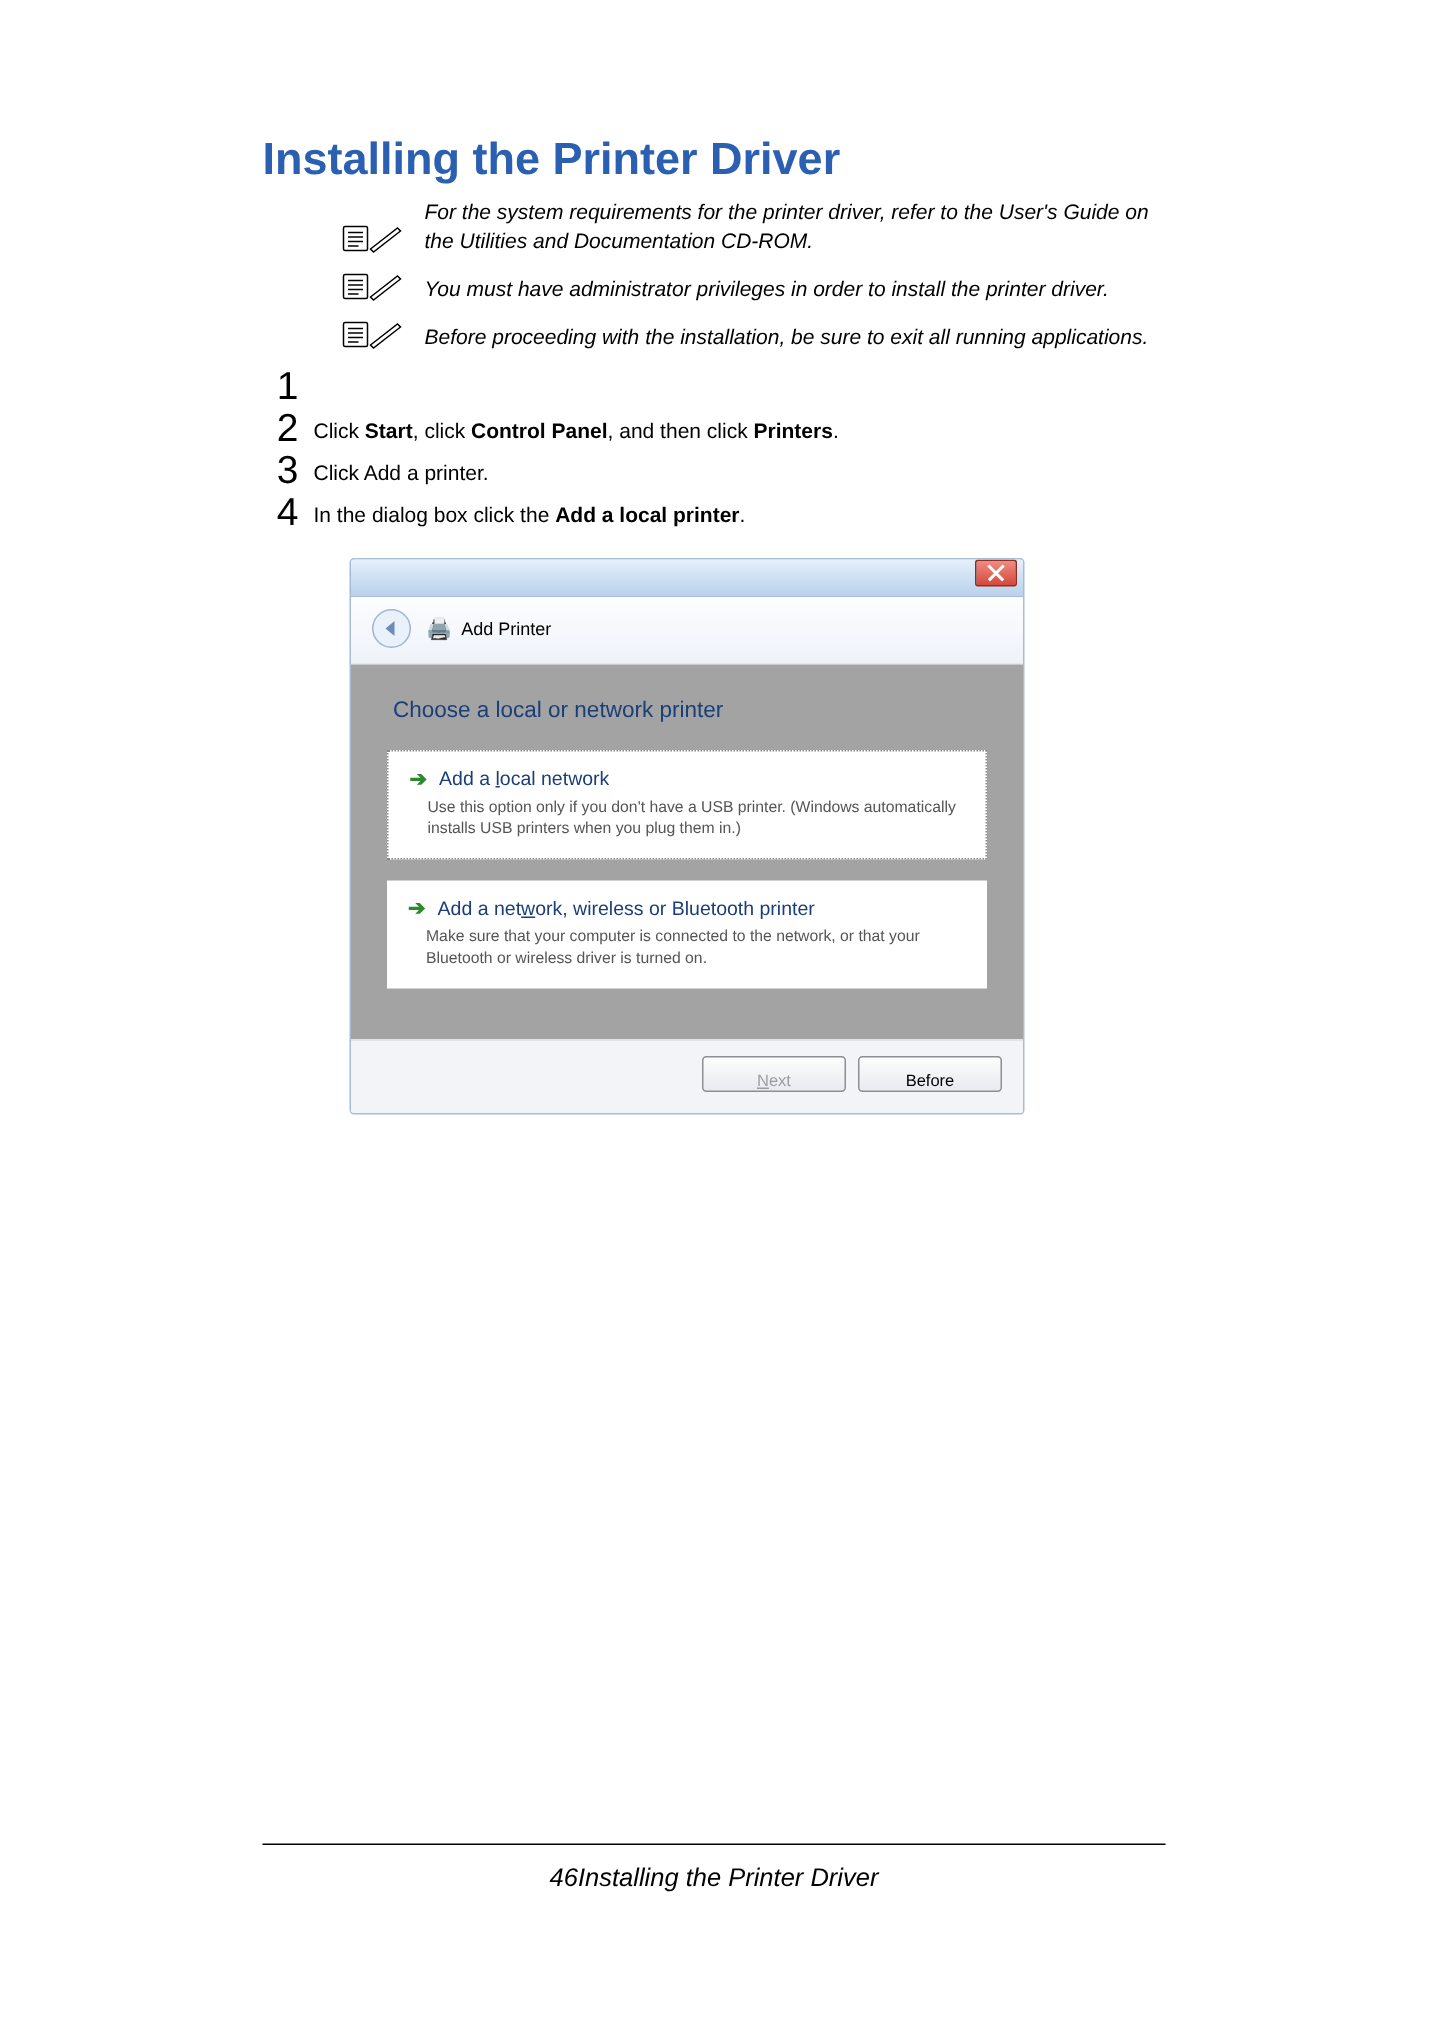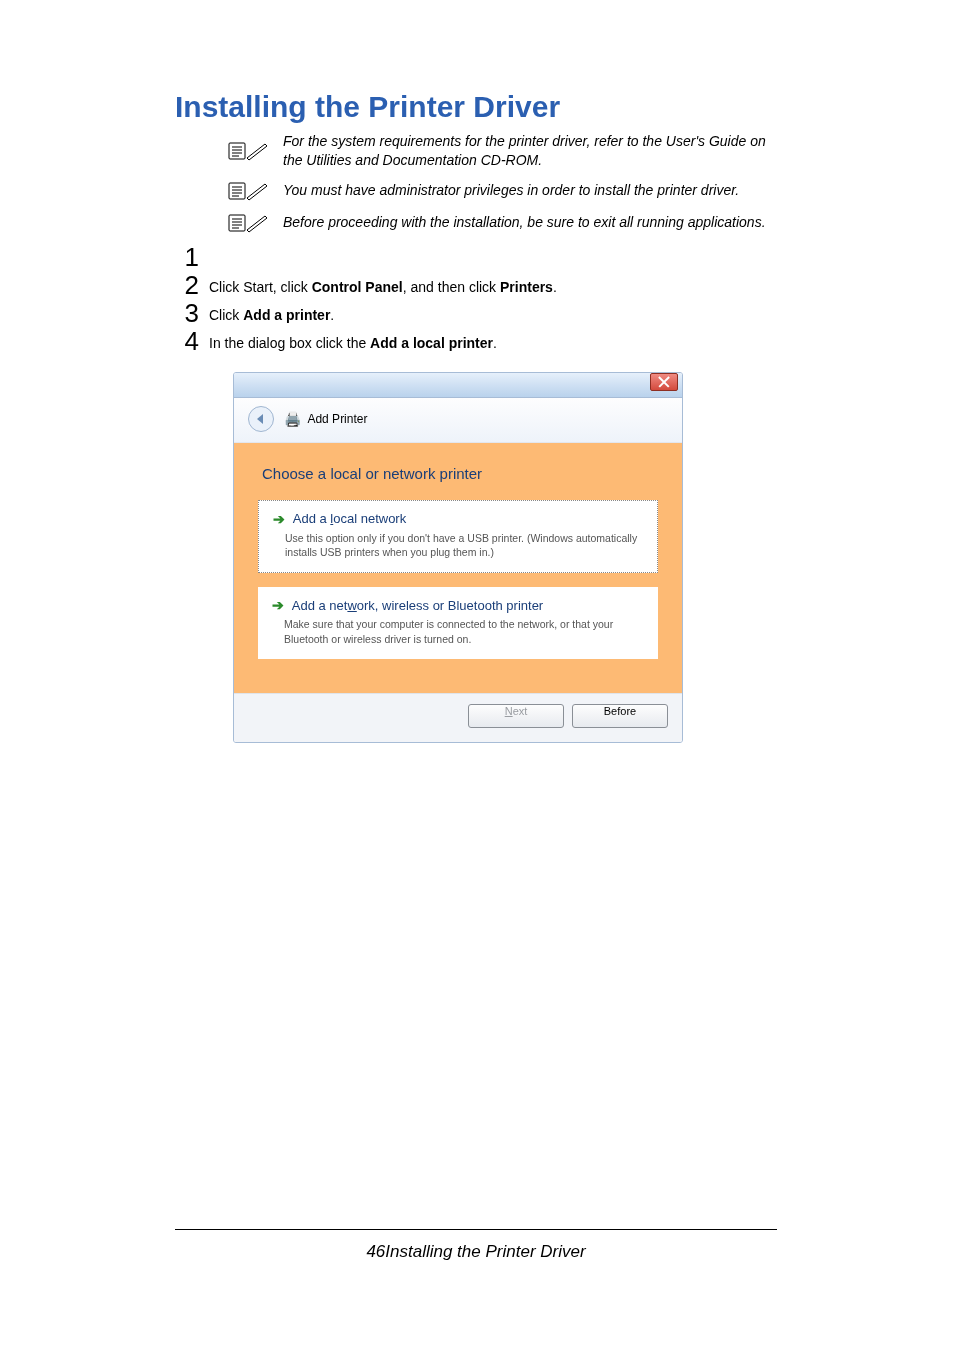--- a/index.html
+++ b/index.html
@@ -1,47 +1,47 @@
 <!DOCTYPE html>
 <html><head>
 <meta charset="utf-8">
 <style>
 html,body{margin:0;padding:0;background:#fff;font-family:Arial,Helvetica,sans-serif;color:#000}
 .page{width:952px;height:1350px;box-sizing:border-box;padding:90px 0 0 0;position:relative}
 .content{margin:0 175px 0 175px}
 h1.title{color:#2b5fb1;font-size:30px;font-weight:bold;margin:0 0 8px 0}
-.note-row{display:flex;align-items:center;margin:6px 0 10px 0}
+.note-row{display:flex;align-items:flex-end;margin:6px 0 10px 0}
 .note-icon{width:42px;height:22px;flex:0 0 42px;margin:0 14px 0 52px;display:flex;align-items:center;justify-content:center}
 .note-text{font-style:italic;font-size:14px;line-height:1.35;color:#000}
 .steps{margin:10px 0 0 0}
 .step-row{display:flex;align-items:flex-start;margin:0 0 2px 0}
 .step-num{font-size:26px;font-weight:normal;width:24px;text-align:right;margin-right:10px;line-height:1;color:#000;font-family:Arial,Helvetica,sans-serif}
 .step-text{font-size:14px;line-height:1.4;padding-top:6px}
 .bold{font-weight:bold}
 .screenshot{margin:18px 0 0 58px;width:450px;border:none;font-family:"Segoe UI",Tahoma,sans-serif}
 .ss-frame{background:#fff;border:1px solid #a7bcd6;border-radius:3px;overflow:hidden}
 .ss-titlebar{height:24px;background:linear-gradient(#e6f0fb,#cfe0f3,#b9d2ec);border-bottom:1px solid #a7bcd6;display:flex;align-items:center;justify-content:flex-end;padding:0 4px}
 .closebtn{width:26px;height:16px;background:linear-gradient(#f08b82,#d34a3d);border:1px solid #8d2e22;border-radius:2px;position:relative;margin-top:-6px}
 .closebtn::before,.closebtn::after{content:"";position:absolute;left:6px;top:7px;width:14px;height:1.5px;background:#fff}
 .closebtn::before{transform:rotate(45deg)}
 .closebtn::after{transform:rotate(-45deg)}
 .ss-header{display:flex;align-items:center;padding:8px 14px 10px 14px;border-bottom:1px solid #e3e7ee;background:linear-gradient(#fdfdfe,#eef3fa)}
 .back-circle{width:24px;height:24px;border:1px solid #9fb5d0;border-radius:50%;background:#eaf1fa;display:flex;align-items:center;justify-content:center;margin-right:10px}
 .back-arrow{width:0;height:0;border-top:5px solid transparent;border-bottom:5px solid transparent;border-right:6px solid #6a8cb5;margin-left:-2px}
 .wiz-icon{font-size:14px;margin-right:6px}
 .wiz-title{font-size:12px;color:#000}
-.ss-body{padding:16px 24px 20px 24px;background:#fdba74}
+.ss-body{padding:16px 24px 20px 24px;background:#a3a3a3}
 .ss-heading{color:#1a3e78;font-size:15px;margin:6px 0 18px 4px}
 .option{padding:10px 14px 12px 14px;margin:0 0 14px 0;background:#fff}
 .option.primary{border:1px dotted #888}
 .opt-title{display:flex;align-items:center;color:#1a3e78;font-size:13px;margin-bottom:4px}
 .opt-arrow{color:#2b8a2b;font-size:14px;margin-right:8px;font-weight:bold}
 .opt-desc{color:#555;font-size:10.5px;line-height:1.4;margin-left:12px}
 .ss-buttons{display:flex;justify-content:flex-end;padding:10px 14px 14px 0;background:#f2f4f8;border-top:1px solid #e0e4ea}
-.winbtn{min-width:70px;height:22px;font-size:11px;border:1px solid #8a8f96;border-radius:3px;background:linear-gradient(#fdfdfd,#e7eaef);margin-left:8px;padding:0 12px;display:flex;align-items:flex-start;justify-content:center}
+.winbtn{min-width:70px;height:22px;font-size:11px;border:1px solid #8a8f96;border-radius:3px;background:linear-gradient(#fdfdfd,#e7eaef);margin-left:8px;padding:0 12px;display:flex;align-items:flex-end;justify-content:center}
 .winbtn.disabled{color:#9a9da2}
 .winbtn u{text-decoration:underline}
 .footer-line{border-top:1.5px solid #000;margin:0 175px;position:absolute;bottom:120px;left:0;right:0}
 .footer{position:absolute;bottom:88px;left:175px;right:175px;display:flex;justify-content:center;font-style:italic;font-size:17px}
 .page-num{font-style:italic}
 .note-svg{stroke:#000;fill:none}
 .und{text-decoration:underline}
 </style>
 </head>
 <body>
@@ -91,25 +91,25 @@
       </span>
       <span class="note-text">Before proceeding with the installation, be sure to exit all running applications.</span>
     </div>
 
     <div class="steps">
       <div class="step-row">
         <div class="step-num">1</div>
       </div>
       <div class="step-row">
         <div class="step-num">2</div>
-        <div class="step-text"><span>Click </span><span class="bold" style="font-weight: normal;">Start</span><span>, click </span><span class="bold" style="font-weight: bold;">Control Panel</span><span>, and then click </span><span class="bold" style="font-weight: bold;">Printers</span><span>.</span></div>
+        <div class="step-text"><span>Click </span><span class="bold" style="font-weight: bold;">Start</span><span>, click </span><span class="bold" style="font-weight: bold;">Control Panel</span><span>, and then click </span><span class="bold" style="font-weight: bold;">Printers</span><span>.</span></div>
       </div>
       <div class="step-row">
         <div class="step-num">3</div>
-        <div class="step-text"><span>Click </span><span class="bold" style="font-weight: bold;">Add a printer</span><span>.</span></div>
+        <div class="step-text"><span>Click </span><span class="bold" style="font-weight: normal;">Add a printer</span><span>.</span></div>
       </div>
       <div class="step-row">
         <div class="step-num">4</div>
         <div class="step-text"><span>In the dialog box click the </span><span class="bold" style="font-weight: bold;">Add a local printer</span><span>.</span></div>
       </div>
     </div>
 
     <div class="screenshot">
       <div class="ss-frame">
         <div class="ss-titlebar">

